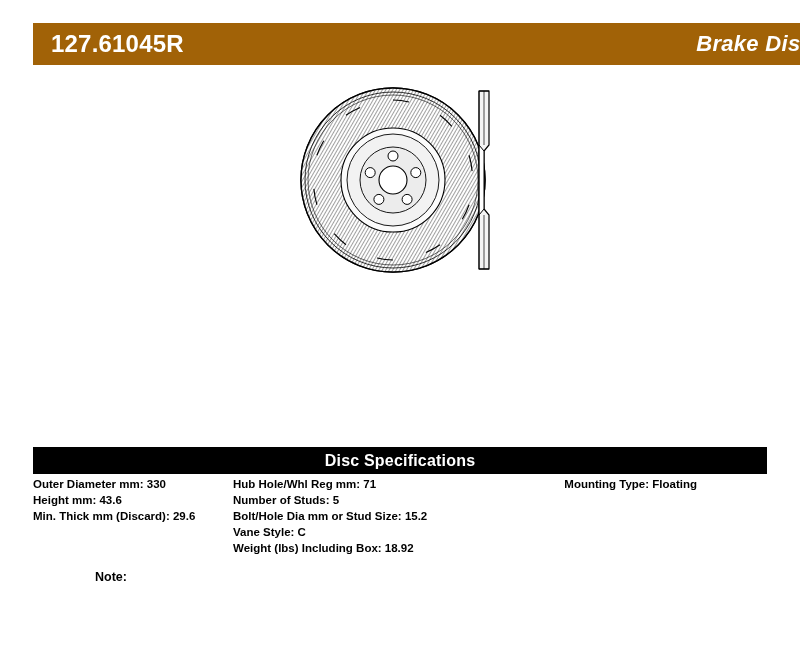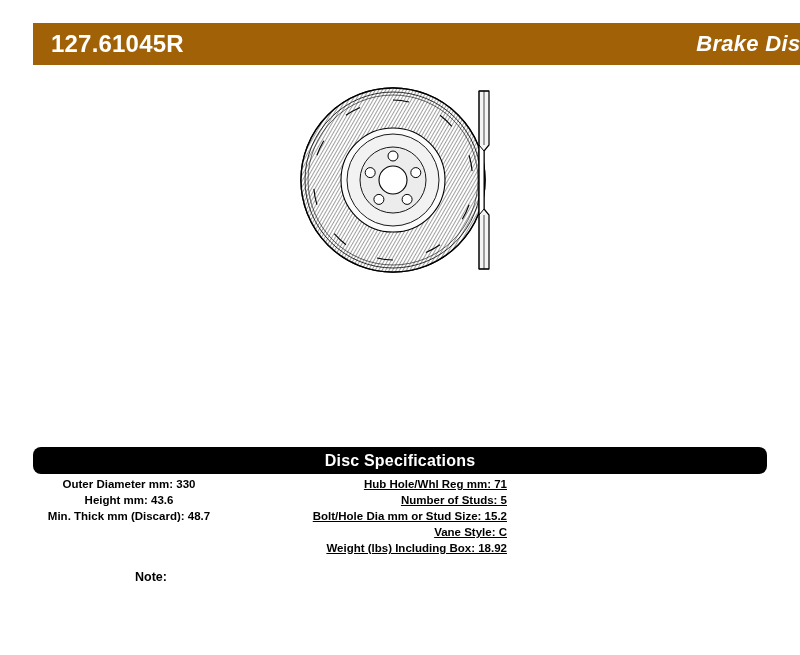--- a/index.html
+++ b/index.html
@@ -76,48 +76,46 @@
     position: absolute;
     left: 33px;
     top: 447px;
     width: 734px;
     height: 27px;
     background: #000000;
     color: #ffffff;
     display: flex;
     align-items: center;
     justify-content: center;
-    border-radius: 8px;
   }
   .spec-title {
     font-size: 16px;
     font-weight: bold;
     letter-spacing: 0.2px;
   }
 
   .spec-columns {
     position: absolute;
     left: 33px;
     top: 476px;
     width: 734px;
     display: flex;
   }
   .spec-col {
     box-sizing: border-box;
   }
   .spec-col.left {
     width: 200px;
-    text-align: center;
+    text-align: left;
     padding-right: 8px;
   }
   .spec-col.middle {
     width: 280px;
-    text-align: right;
+    text-align: left;
     padding-right: 6px;
-    text-decoration: underline;
   }
   .spec-col.right {
     width: 254px;
     text-align: right;
     padding-right: 70px;
   }
   .spec-line {
     font-size: 11.5px;
     font-weight: bold;
     line-height: 16px;
@@ -130,21 +128,20 @@
     left: 33px;
     top: 570px;
     width: 734px;
   }
   .note-label {
     position: absolute;
     left: 62px;
     top: 0;
     font-size: 12.5px;
     font-weight: bold;
-    margin-left: 40px;
   }
   .note-value {
     position: absolute;
     left: 130px;
     top: 0;
     font-size: 12.5px;
     font-weight: bold;
   }
 </style>
 </head>
@@ -236,31 +233,34 @@
 
   <div class="spec-title-bar">
     <div class="spec-title">Disc Specifications</div>
   </div>
 
   <div class="spec-columns">
 
     <div class="spec-col left">
       <div class="spec-line">Outer Diameter mm: 330</div>
       <div class="spec-line">Height mm: 43.6</div>
-      <div class="spec-line">Min. Thick mm (Discard): 48.7</div>
+      <div class="spec-line">Min. Thick mm (Discard): 29.6</div>
     </div>
 
     <div class="spec-col middle">
       <div class="spec-line">Hub Hole/Whl Reg mm: 71</div>
       <div class="spec-line">Number of Studs: 5</div>
       <div class="spec-line">Bolt/Hole Dia mm or Stud Size: 15.2</div>
       <div class="spec-line">Vane Style: C</div>
       <div class="spec-line">Weight (lbs) Including Box: 18.92</div>
     </div>
 
+    <div class="spec-col right">
+      <div class="spec-line">Mounting Type: Floating</div>
+    </div>
 
   </div>
 
   <div class="note-row">
     <div class="note-label">Note:</div>
     <div class="note-value"></div>
   </div>
 
 </div>
 

